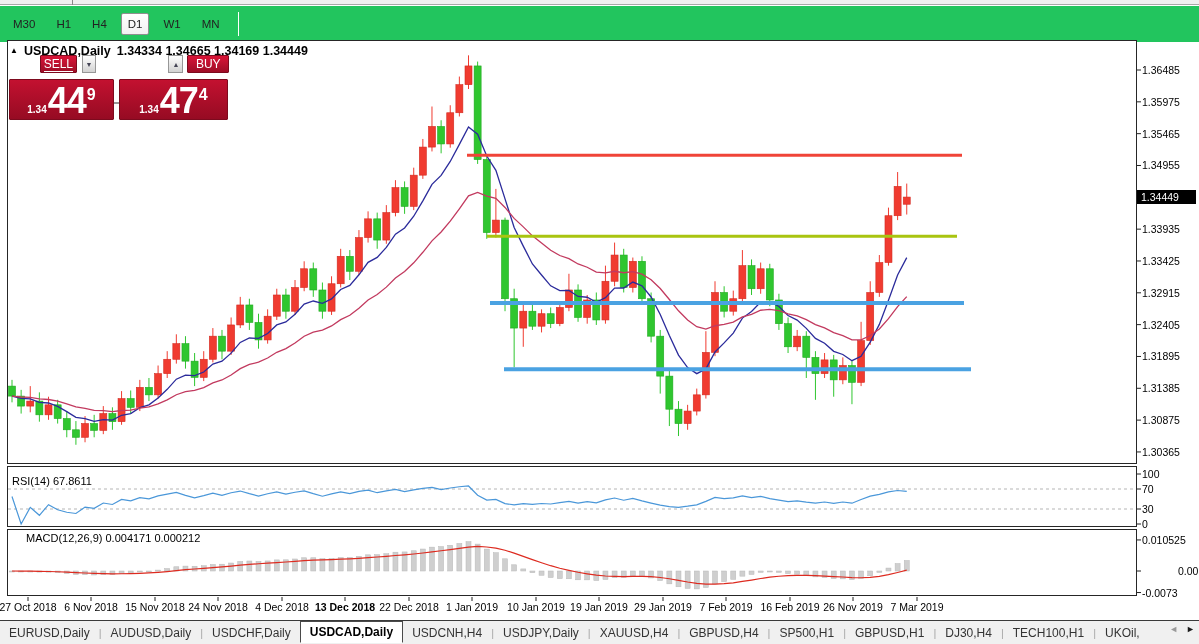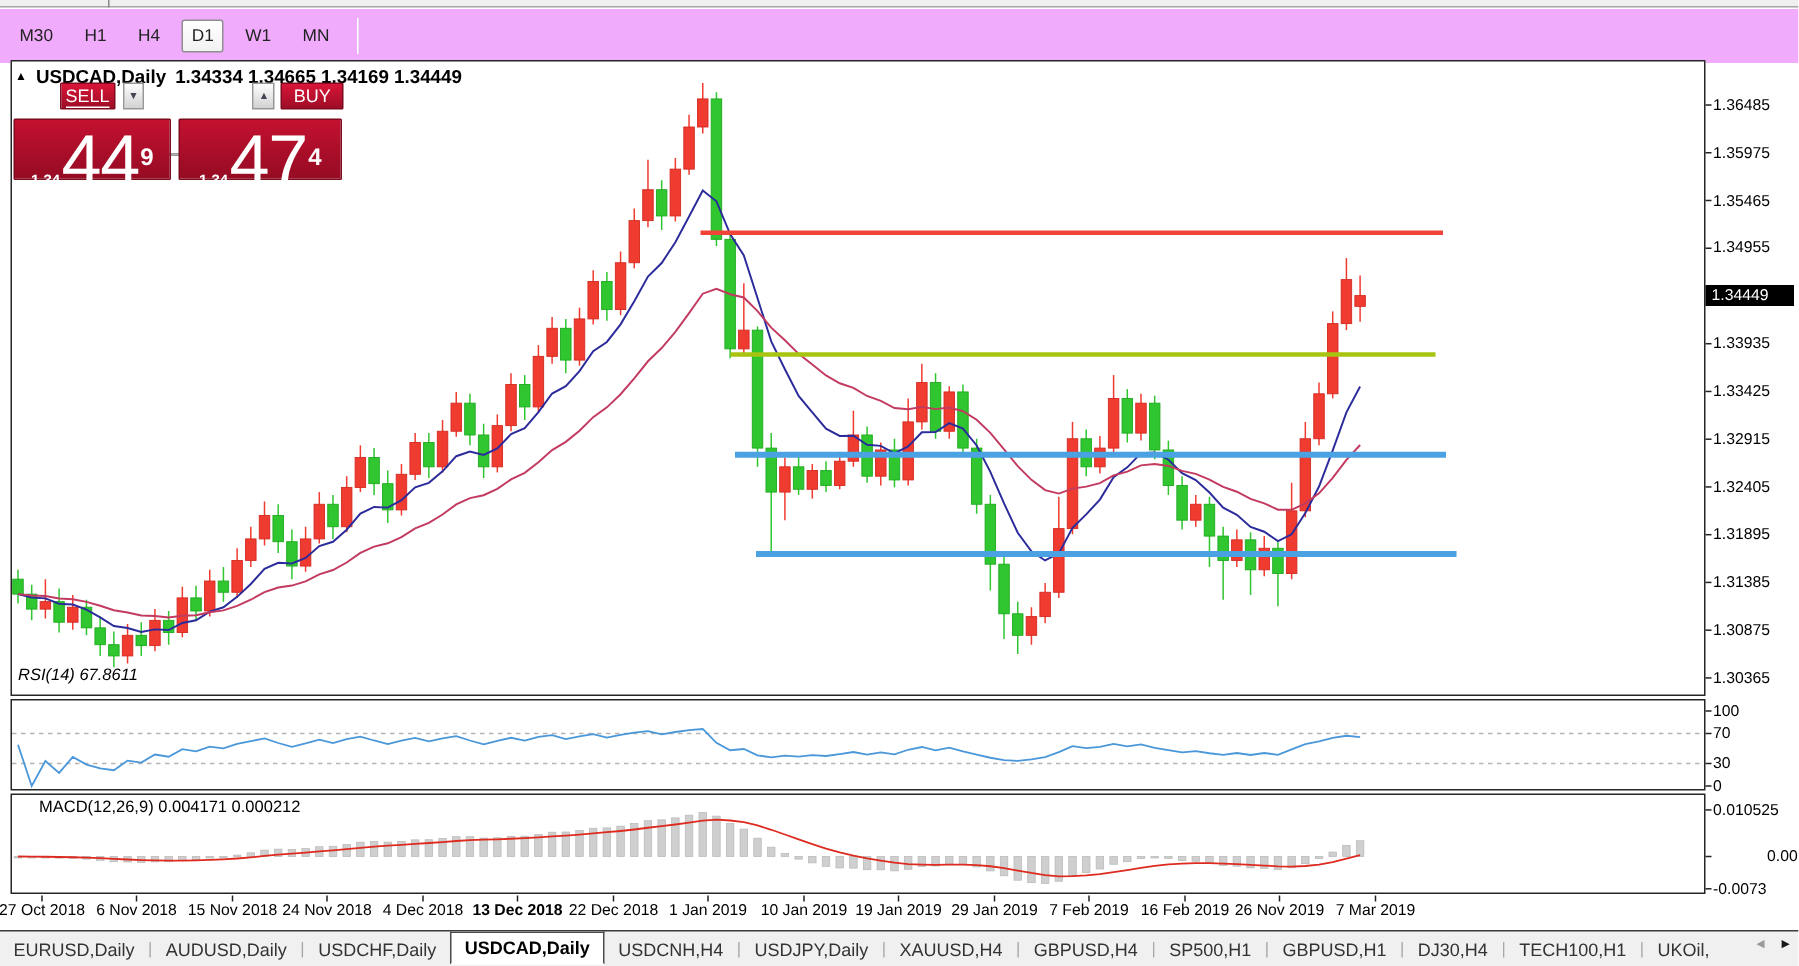--- a/index.html
+++ b/index.html
@@ -3,21 +3,21 @@
 <meta charset="utf-8">
 <style>
   * { margin:0; padding:0; box-sizing:border-box; }
   html,body { width:1199px; height:644px; overflow:hidden; background:#fff;
     font-family:"Liberation Sans", sans-serif; position:relative; }
   .abs { position:absolute; }
 
   
   .top-strip { left:0; top:0; width:1199px; height:5px; background:#f0f0f0; border-bottom:1px solid #a8a8a8; }
   .top-strip .tick { position:absolute; left:72px; top:0; width:1px; height:5px; background:#888; }
-  .toolbar { left:0; top:6px; width:1199px; height:36px; background:#f0abfc; display:flex; align-items:center; padding-left:6px; }
+  .toolbar { left:0; top:6px; width:1199px; height:36px; background:#22c55e; display:flex; align-items:center; padding-left:6px; }
   .tf-btn { height:22px; min-width:28px; padding:0 6px; margin-right:7px; display:flex; align-items:center; justify-content:center;
     font-size:11.5px; color:#222; border:1px solid transparent; border-radius:2px; cursor:default; }
   .tf-btn.active { background:linear-gradient(#ffffff,#f2f2f2); border:1px solid #8f8f8f; }
   .toolbar .vsep { width:1px; height:24px; background:#bdbdbd; border-right:1px solid #fff; margin-left:4px; }
 
   
   .panel { position:absolute; background:#fff; border:1px solid #262626; }
   #panel-main { left:7px; top:40px; width:1130px; height:424px; }
   #panel-rsi  { left:7px; top:466px; width:1130px; height:61px; }
   #panel-macd { left:7px; top:529px; width:1130px; height:67px; }
@@ -45,21 +45,21 @@
   .spin { width:18px; background:linear-gradient(#fefefe,#d2d2d2); border:1px solid #979797;
     display:flex; align-items:center; justify-content:center; font-size:7px; color:#445; cursor:pointer; }
   .vol { width:72px; border:1px solid #979797; border-left:none; border-right:none;
     font-size:14px; text-align:right; padding-right:5px; font-family:"Liberation Sans",sans-serif;margin-top:47px; }
   .gap6 { width:6px; } .gap5 { width:5px; }
   .trade-row2 { display:flex; margin-top:6px; }
   .price-box { height:41px; background:linear-gradient(#c31130,#960b23); border:1px solid #7d0a1e; color:#fff;
     display:flex; align-items:baseline; justify-content:center; border-radius:1px; cursor:pointer; }
   .pb-left { width:105px; } .pb-right { width:109px; }
   .price-box .pfx { font-size:10px; font-weight:bold; margin-right:1px; }
-  .price-box .main { font-size:48px; font-weight:normal; letter-spacing:-1px; }
+  .price-box .main { font-size:36px; font-weight:bold; letter-spacing:-1px; }
   .price-box .sup { font-size:16px; font-weight:bold; position:relative; top:-13px; margin-left:1px; }
 
   
   .tabbar { left:0; top:620px; width:1199px; height:24px; background:#f0f0f0; border-top:1px solid #3a3a3a;
     display:flex; align-items:center; padding-left:0; }
   .tab { font-size:12px; color:#333; padding:3px 9px; white-space:nowrap; cursor:pointer; }
   .tab.active { background:#fff; border:1px solid #4a4a4a; border-bottom:1px solid #fff; font-weight:bold; color:#000;
     height:22px; display:flex; align-items:center; position:relative; top:-1px; }
   .tab-sep { color:#a8a8a8; font-size:11px; }
   .scrollers { position:absolute; right:4px; top:624px; display:flex; gap:8px; }
@@ -481,21 +481,21 @@
     </div>
     <div class="gap5"></div>
     <div class="price-box pb-right">
       <span class="pfx">1.34</span>
       <span class="main">47</span>
       <span class="sup">4</span>
     </div>
   </div>
 </div>
 
-<div class="ind-label" style="left:12px; top:444px;font-style:italic;">RSI(14) 67.8611</div>
+<div class="ind-label" style="left:12px; top:475px;">RSI(14) 67.8611</div>
 <div class="ind-label" style="left:12px; top:532px;padding-left:14px;">MACD(12,26,9) 0.004171 0.000212</div>
 
 <div id="price-axis">
     <div class="yaxis-label" style="top: 63px;">1.36485</div>
     <div class="yaxis-label" style="top: 94.8291px;">1.35975</div>
     <div class="yaxis-label" style="top: 126.658px;">1.35465</div>
     <div class="yaxis-label" style="top: 158.487px;">1.34955</div>
     <div class="yaxis-label" style="top: 222.145px;">1.33935</div>
     <div class="yaxis-label" style="top: 253.975px;">1.33425</div>
     <div class="yaxis-label" style="top: 285.804px;">1.32915</div>

